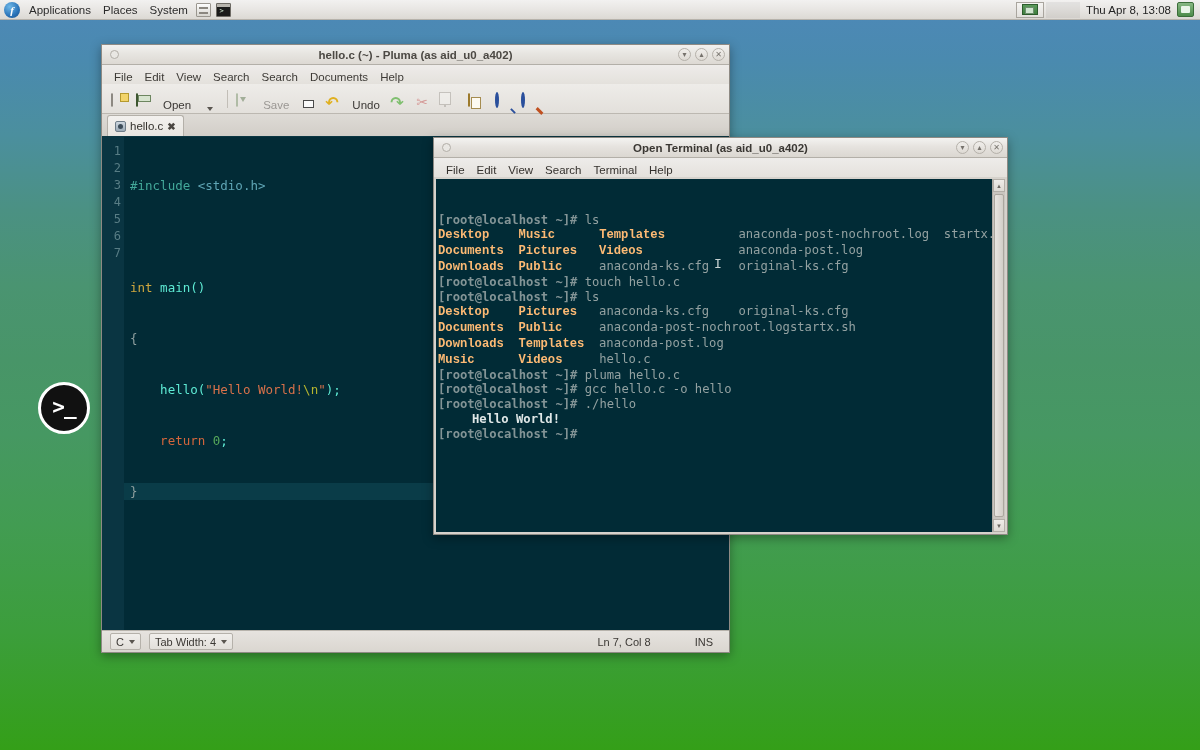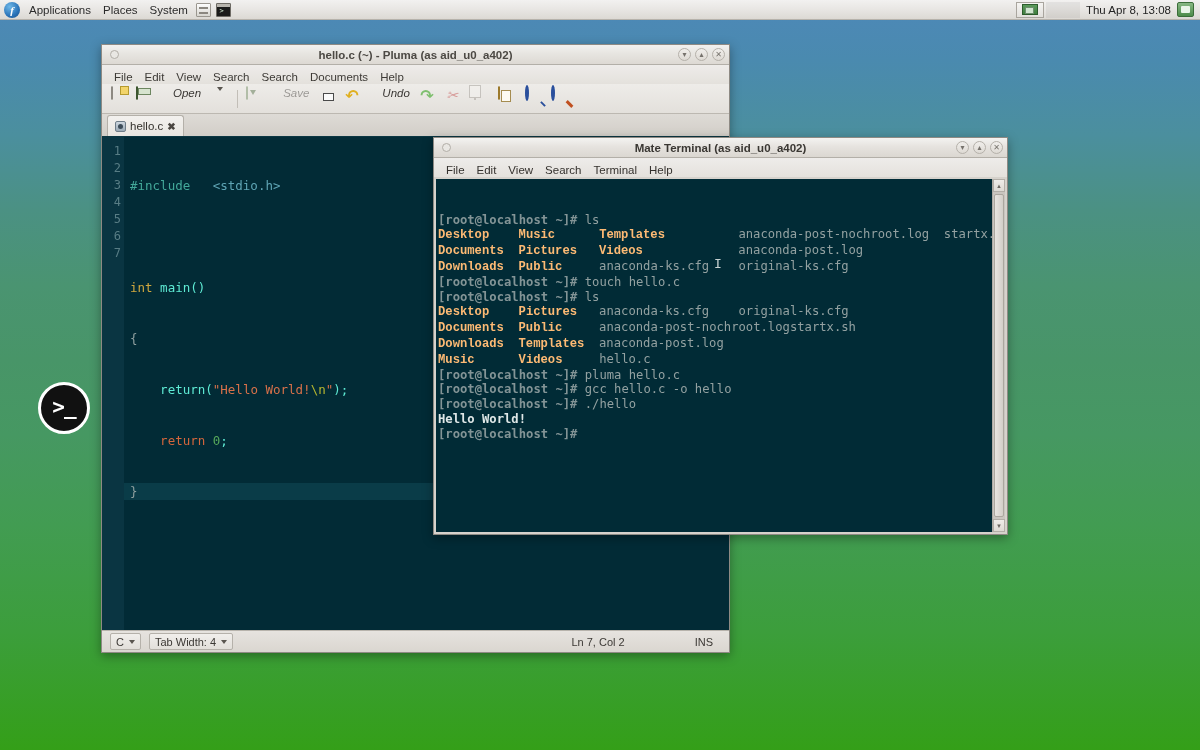--- a/index.html
+++ b/index.html
@@ -248,27 +248,26 @@
     display: flex;
     align-items: center;
     padding-left: 5px;
     gap: 2px;
     flex: none;
   }
   .tb-tool {
     height: 24px;
     min-width: 24px;
     display: flex;
-    align-items: flex-start;
+    align-items: flex-end;
     justify-content: center;
-    gap: 20px;
+    gap: 10px;
     padding: 0 3px;
     font-size: 11.5px;
     color: #3b3835;
-    font-style: italic;
   }
   .tb-tool.labeled { padding: 0 5px 0 3px; }
   .tb-tool.disabled { opacity: 0.45; }
   .tb-sep { width: 1px; height: 18px; background: #c2beb7; margin: 0 3px; }
   .tool-ico { width: 17px; height: 17px; position: relative; display:inline-block; }
 
   .ico-new {
     background: linear-gradient(180deg,#ffffff,#e6e4df);
     border: 1px solid #8d8982;
     width: 13px; height: 15px; border-radius: 1px;
@@ -413,21 +412,21 @@
     white-space: pre;
     position: relative;
   }
   .code-line { height: 17px; }
   .code-line.current {
     background: #0a3c48;
     margin-left: -6px;
     padding-left: 6px;
   }
   .cl-hash { color: #43a99a; }
-  .cl-inc  { color: #5fa5b5; margin-left: 15px; }
+  .cl-inc  { color: #5fa5b5; }
   .cl-kw   { color: #cfa73e; margin-top: 29px; }
   .cl-fn   { color: #5eead4; }
   .cl-str  { color: #d8714a; }
   .cl-esc  { color: #b5b52f; }
   .cl-ret  { color: #d4663c; }
   .cl-num  { color: #57a85a; }
   .cl-brace{ color: #8fa0a0; }
 
   #pluma-status {
     height: 22px;
@@ -443,21 +442,21 @@
   .st-combo {
     display: flex; align-items: center; gap: 5px;
     height: 17px;
     padding: 0 5px;
     border: 1px solid #b5b1aa;
     border-radius: 2px;
     background: linear-gradient(180deg,#f1efec,#e2dfda);
     margin-right: 8px;
   }
   .st-pos { margin-left: auto; }
-  .st-ins { margin-left: 70px; margin-right: 8px; }
+  .st-ins { margin-left: 44px; margin-right: 8px; }
 
   
   #terminal {
     left: 433px; top: 137px;
     width: 575px; height: 398px;
   }
   #term-body {
     flex: 1;
     display: flex;
     background: #d6d2cc;
@@ -472,21 +471,21 @@
     font-size: 12.2px;
     line-height: 14.8px;
     padding: 4px 0 0 2px;
     white-space: pre;
     overflow: hidden;
     position: relative;
   }
   .t-prompt { color: #839496; font-weight: bold; }
   .t-dir { color: #fdba74; font-weight: bold; font-family: Liberation Mono, monospace; }
   .t-file { color: #93a1a1; }
-  .t-out { color: #dfe7e7; font-weight: bold; }
+  .t-out { color: #dfe7e7; font-weight: bold; margin-left: 34px; }
   .t-cursor-ibeam {
     position: absolute;
     left: 278px; top: 78px;
     width: 7px; height: 14px;
     color: #c7d2d2;
     font-family: "DejaVu Sans Mono", monospace;
     font-size: 13px;
     line-height: 14px;
   }
   #term-scrollbar {
@@ -627,45 +626,45 @@
         <div>4</div>
         <div>5</div>
         <div>6</div>
         <div>7</div>
       </div>
       <div id="code">
         <div class="code-line"><span class="cl-hash">#include</span><span class="cl-inc"> &lt;stdio.h&gt;</span></div>
         <div class="code-line"><span></span></div>
         <div class="code-line"><span class="cl-kw">int</span><span class="cl-fn"> main()</span></div>
         <div class="code-line"><span class="cl-brace">{</span></div>
-        <div class="code-line"><span class="cl-fn">    return(</span><span class="cl-str">"Hello World!</span><span class="cl-esc">\n</span><span class="cl-str">"</span><span class="cl-fn">);</span></div>
+        <div class="code-line"><span class="cl-fn">    hello(</span><span class="cl-str">"Hello World!</span><span class="cl-esc">\n</span><span class="cl-str">"</span><span class="cl-fn">);</span></div>
         <div class="code-line"><span class="cl-ret">    return</span><span class="cl-num"> 0</span><span class="cl-fn">;</span></div>
         <div class="code-line current"><span class="cl-brace">}</span></div>
       </div>
     </div>
 
     <div id="pluma-status">
       <div class="st-combo">
         <span>C</span>
         <span class="arrow-dn"></span>
       </div>
       <div class="st-combo">
         <span>Tab Width: 4</span>
         <span class="arrow-dn"></span>
       </div>
-      <div class="st-pos">Ln 7, Col 2</div>
+      <div class="st-pos">Ln 7, Col 8</div>
       <div class="st-ins">INS</div>
     </div>
   </div>
 
   <div class="window" id="terminal">
 
     <div class="titlebar">
       <div class="tb-menu-dot"></div>
-      <div class="tb-title active">Mate Terminal (as aid_u0_a402)</div>
+      <div class="tb-title active">Open Terminal (as aid_u0_a402)</div>
       <div class="tb-buttons">
         <div class="tb-btn">▾</div>
         <div class="tb-btn">▴</div>
         <div class="tb-btn">✕</div>
       </div>
     </div>
 
     <div class="menubar dark-text">
       <div class="mb-item">File</div>
       <div class="mb-item">Edit</div>

